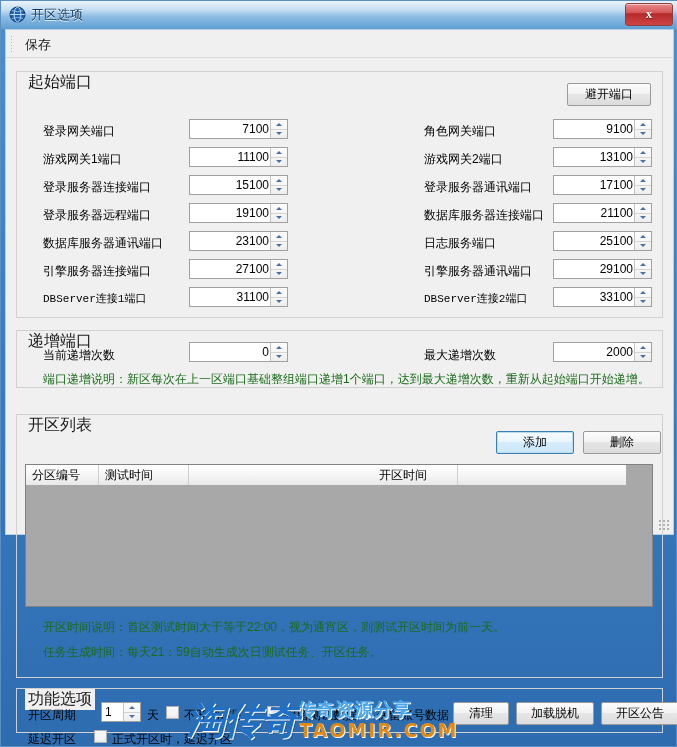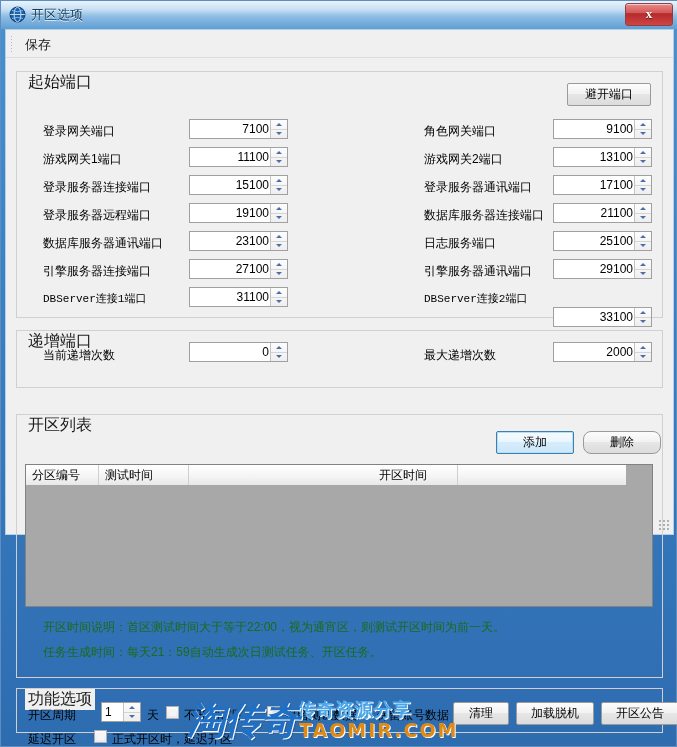--- a/index.html
+++ b/index.html
@@ -331,21 +331,21 @@
             </div>
             <div class="fld-label" style="left:408px;top:192px;">引擎服务器通讯端口</div>
             <div class="spin" style="left:537px;top:188px;width:99px;">
               <div class="val">29100</div>
               <div class="btns">
                 <div class="up"></div>
                 <div class="dn"></div>
               </div>
             </div>
             <div class="fld-label mono" style="left:408px;top:220px;">DBServer连接2端口</div>
-            <div class="spin" style="left:537px;top:216px;width:99px;margin-top:20px;">
+            <div class="spin" style="left:537px;top:216px;width:99px;">
               <div class="val">33100</div>
               <div class="btns">
                 <div class="up"></div>
                 <div class="dn"></div>
               </div>
             </div>
           </div>
       </div>
     </div>
 
@@ -365,30 +365,31 @@
 
         <div class="fld-label" style="left:408px;top:17px;">最大递增次数</div>
         <div class="spin" style="left:537px;top:12px;width:99px;">
           <div class="val">2000</div>
           <div class="btns">
             <div class="up"></div>
             <div class="dn"></div>
           </div>
         </div>
 
+        <div class="note" style="left:27px;top:41px;">端口递增说明：新区每次在上一区端口基础整组端口递增1个端口，达到最大递增次数，重新从起始端口开始递增。</div>
       </div>
     </div>
 
     <div class="group" style="left:10px;top:377px;width:647px;height:271px;">
       <div class="gb-border"></div>
       <div class="gb-title">开区列表</div>
       <div class="gb-content">
 
         <div class="btn focus" style="left:480px;top:17px;width:78px;height:23px;">添加</div>
-        <div class="btn" style="left:567px;top:17px;width:78px;height:23px;border-radius:8px;">删除</div>
+        <div class="btn" style="left:567px;top:17px;width:78px;height:23px;">删除</div>
 
         <div id="list-wrap" style="left:9px;top:50px;width:628px;height:143px;">
           <div id="list-head">
               <div class="th" style="left:0px;width:73px;">分区编号</div>
               <div class="th" style="left:73px;width:90px;">测试时间</div>
               <div class="th" style="left:347px;width:85px;">开区时间</div>
             </div>
           <div id="list-body"></div>
           <div id="list-gutter"></div>
         </div>

